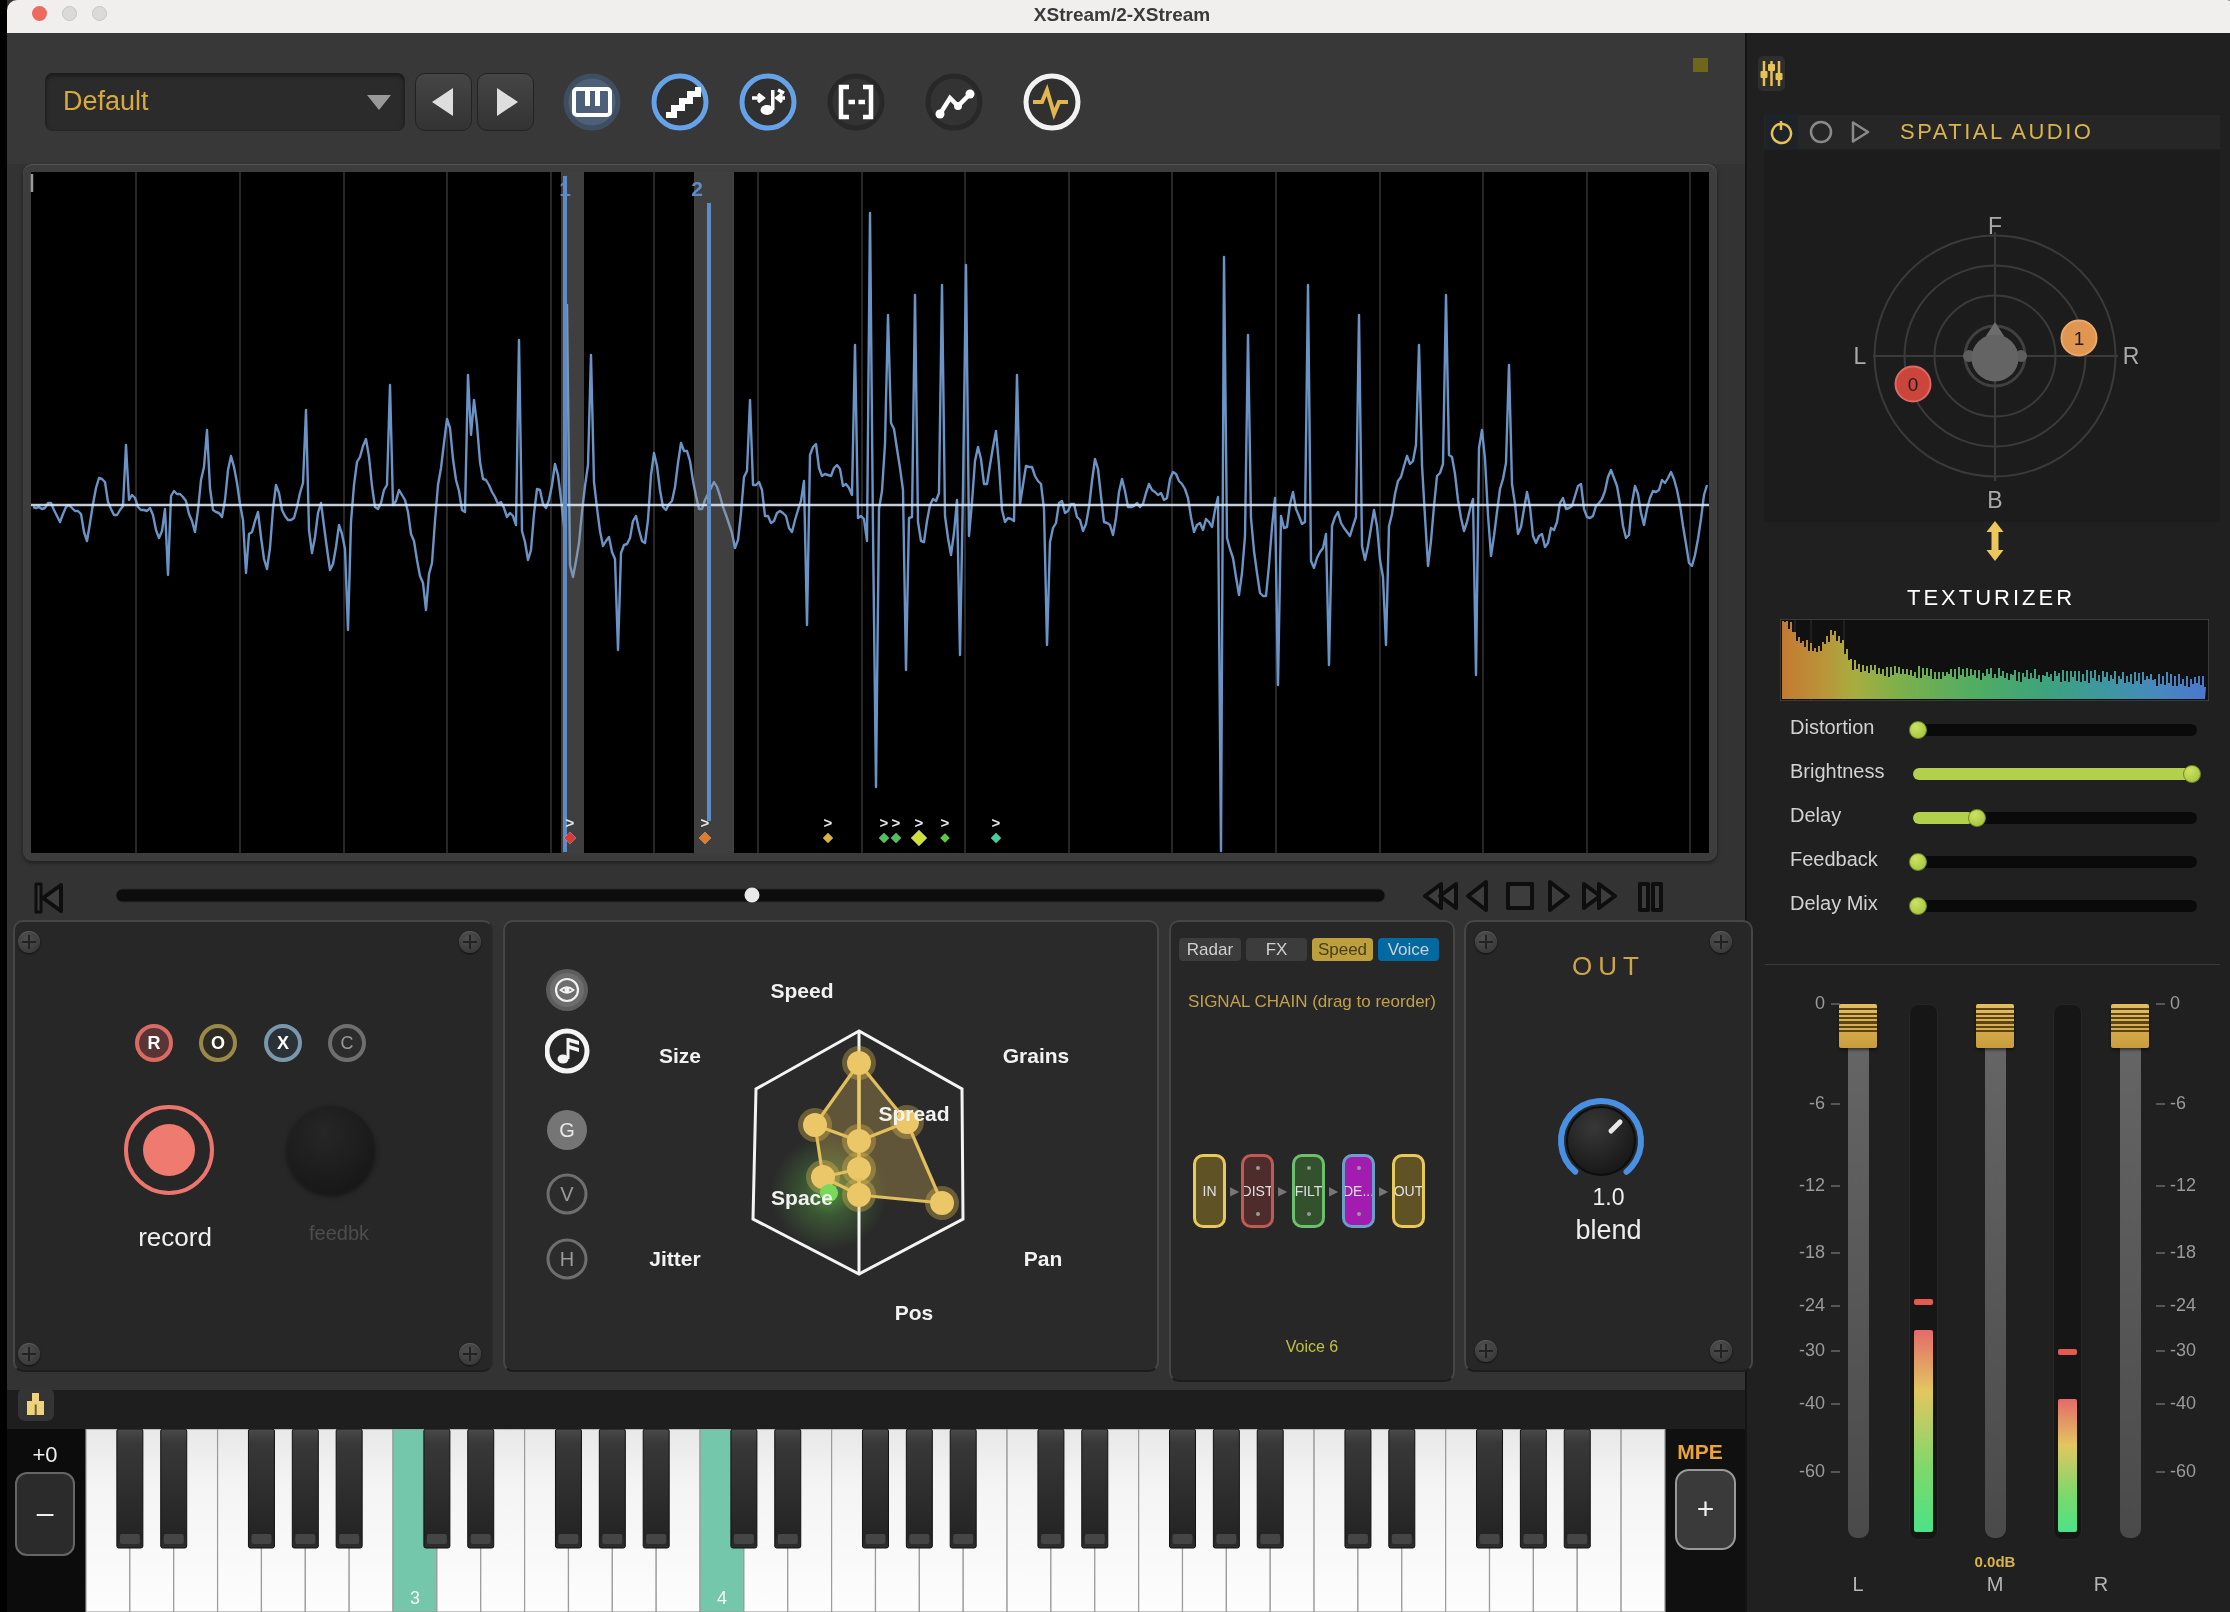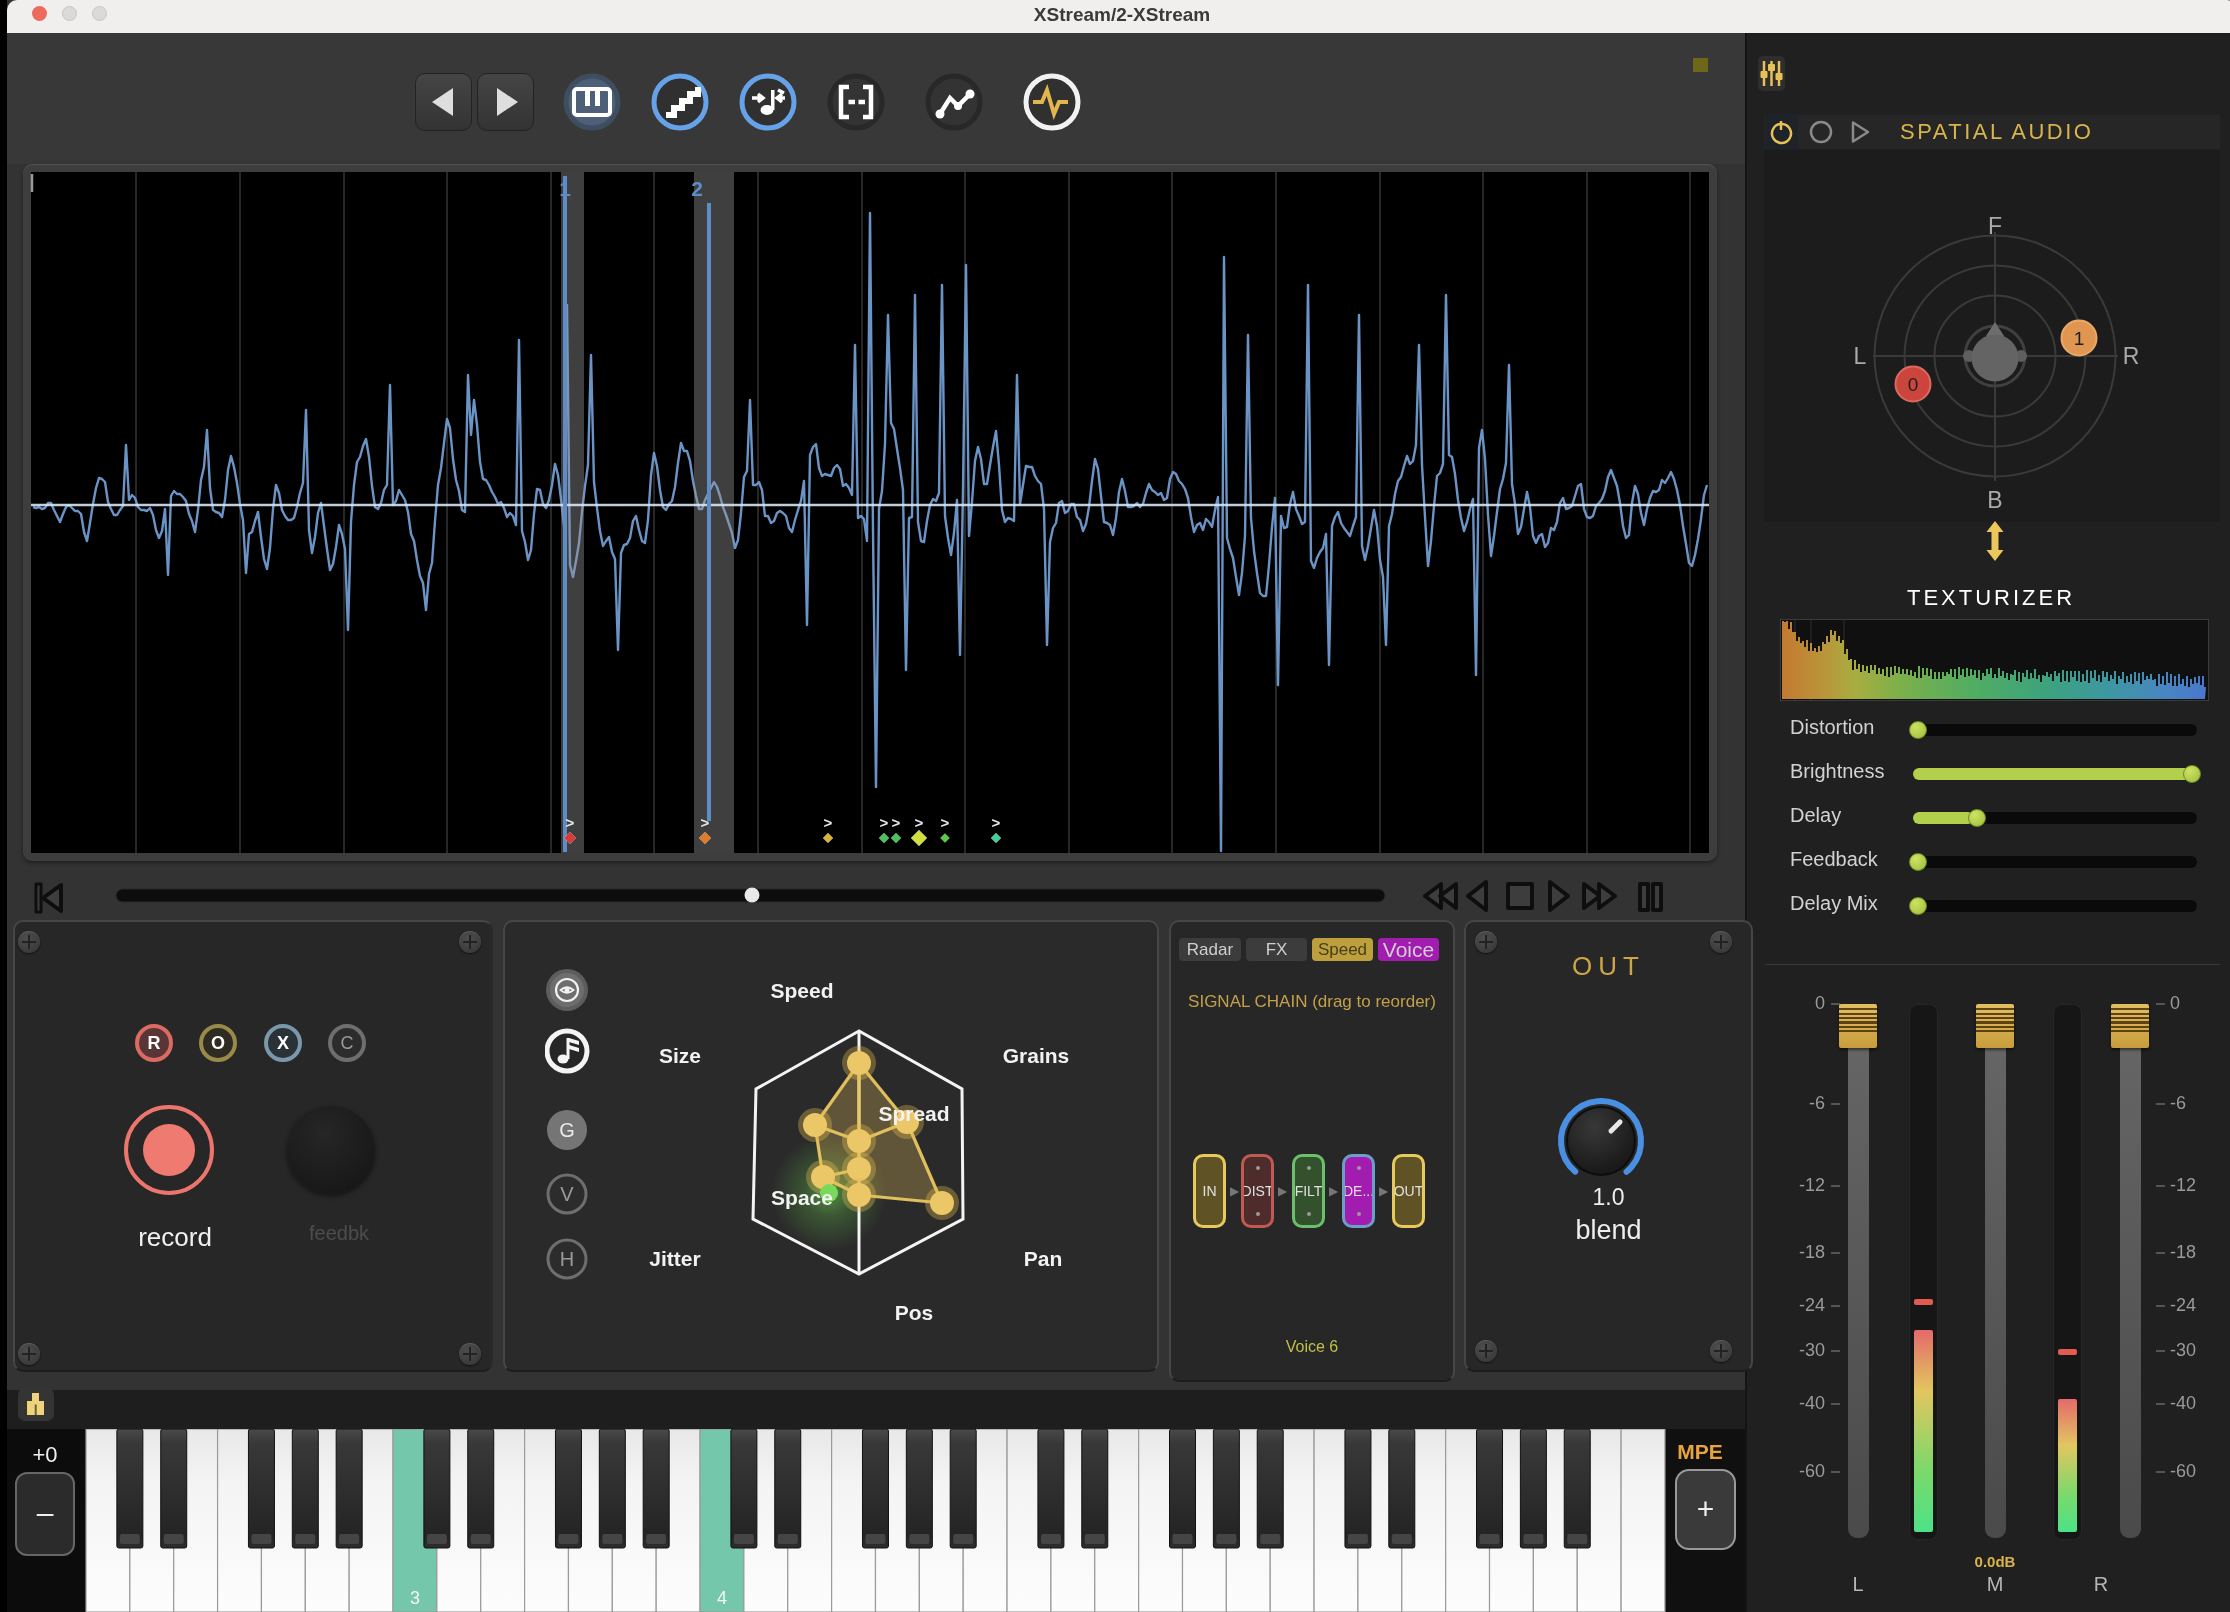--- a/index.html
+++ b/index.html
@@ -12,20 +12,24 @@
 
 <div class="abs" style="left:0;top:0;width:2230px;height:33px;background:#f1efee;border-radius:10px 10px 0 0">
   <div class="abs" style="left:25px;top:6px;width:15px;height:15px;border-radius:50%;background:#ed6a5e"></div>
   <div class="abs" style="left:55px;top:6px;width:15px;height:15px;border-radius:50%;background:#dcdad9;border:1px solid #c8c6c5"></div>
   <div class="abs" style="left:85px;top:6px;width:15px;height:15px;border-radius:50%;background:#dcdad9;border:1px solid #c8c6c5"></div>
   <div class="abs" style="left:0;top:4px;width:2230px;text-align:center;font-size:19px;font-weight:bold;color:#3a3a3a">XStream/2-XStream</div>
 </div>
 
 <div class="abs" style="left:0;top:33px;width:1738px;height:131px;background:#383838"></div>
 
+<div class="abs" style="left:38px;top:73px;width:360px;height:58px;background:#2b2b2b;border-radius:8px;box-shadow:inset 0 2px 5px rgba(0,0,0,0.5)">
+  <div class="abs" style="left:18px;top:13px;font-size:27px;color:#d8a93f">Default</div>
+  <div class="abs" style="left:322px;top:22px;width:0;height:0;border-left:12px solid transparent;border-right:12px solid transparent;border-top:15px solid #999"></div>
+</div>
 <div class="abs" style="left:408px;top:73px;width:57px;height:58px;background:linear-gradient(180deg,#454545,#333);border:1px solid #222;border-radius:10px">
   <div class="abs" style="left:16px;top:14px;width:0;height:0;border-top:14px solid transparent;border-bottom:14px solid transparent;border-right:21px solid #dedede"></div>
 </div>
 <div class="abs" style="left:470px;top:73px;width:57px;height:58px;background:linear-gradient(180deg,#454545,#333);border:1px solid #222;border-radius:10px">
   <div class="abs" style="left:19px;top:14px;width:0;height:0;border-top:14px solid transparent;border-bottom:14px solid transparent;border-left:21px solid #dedede"></div>
 </div>
 <div class="abs" style="left:1686px;top:58px;width:15px;height:14px;background:#6e6619"></div>
 <svg style="position:absolute;left:0;top:0" width="1738" height="160" xmlns="http://www.w3.org/2000/svg">
 <g>
         <circle cx="585" cy="102" r="26" fill="#4d6078" stroke="#3e4e60" stroke-width="5"></circle>
@@ -208,21 +212,21 @@
         <text x="22" y="233" fill="#9a9a9a" font-size="20" text-anchor="middle">V</text>
 <circle cx="22" cy="291" r="19" fill="#2c2c2c" stroke="#6e6e6e" stroke-width="3"></circle>
         <text x="22" y="298" fill="#9a9a9a" font-size="20" text-anchor="middle">H</text>
 </svg>
     </div>
 
 <div class="abs" style="left:1162px;top:920px;width:286px;height:462px;background:#272727;border-radius:10px;border:2px solid #464646;border-bottom-color:#1d1d1d"></div>
 <div class="abs" style="left:1172px;top:938px;width:62px;height:23px;background:#3c3c3c;border-radius:4px;color:#cfcfcf;font-size:17px;text-align:center;line-height:23px">Radar</div>
 <div class="abs" style="left:1239px;top:938px;width:61px;height:23px;background:#3c3c3c;border-radius:4px;color:#cfcfcf;font-size:17px;text-align:center;line-height:23px">FX</div>
 <div class="abs" style="left:1305px;top:938px;width:61px;height:23px;background:#bd9f3e;border-radius:4px;color:#473e1c;font-size:17px;text-align:center;line-height:23px">Speed</div>
-<div class="abs" style="left:1371px;top:938px;width:61px;height:23px;background:#a21caf;border-radius:4px;color:#cfcfcf;font-size:21px;text-align:center;line-height:23px">Voice</div>
+<div class="abs" style="left:1371px;top:938px;width:61px;height:23px;background:#0369a1;border-radius:4px;color:#cfcfcf;font-size:17px;text-align:center;line-height:23px">Voice</div>
 <div class="abs" style="left:1162px;top:992px;width:286px;text-align:center;font-size:17px;color:#c3a04a">SIGNAL CHAIN (drag to reorder)</div>
 <div style="position:absolute;left:1186px;top:1154px;width:33px;height:74px;border:3px solid #e8c95c;
 border-radius:10px;background:#5f5326;box-sizing:border-box;display:flex;align-items:center;justify-content:center;
 font-size:14px;color:#e0e0e0;overflow:hidden">IN</div>
     <div style="position:absolute;left:1223px;top:1184px;color:#777;font-size:12px">▶</div>
     <div style="position:absolute;left:1234px;top:1154px;width:33px;height:74px;border:3px solid #c05a52;
 border-radius:10px;background:#4f2c2c;box-sizing:border-box;display:flex;align-items:center;justify-content:center;
 font-size:14px;color:#e0e0e0;overflow:hidden">DIST<div style="position:absolute;left:50%;margin-left:-2px;top:9px;width:4px;height:4px;border-radius:50%;background:#9a9a9a"></div><div style="position:absolute;left:50%;margin-left:-2px;bottom:9px;width:4px;height:4px;border-radius:50%;background:#9a9a9a"></div></div>
     <div style="position:absolute;left:1271px;top:1184px;color:#777;font-size:12px">▶</div>
     <div style="position:absolute;left:1285px;top:1154px;width:33px;height:74px;border:3px solid #6cbf6c;

